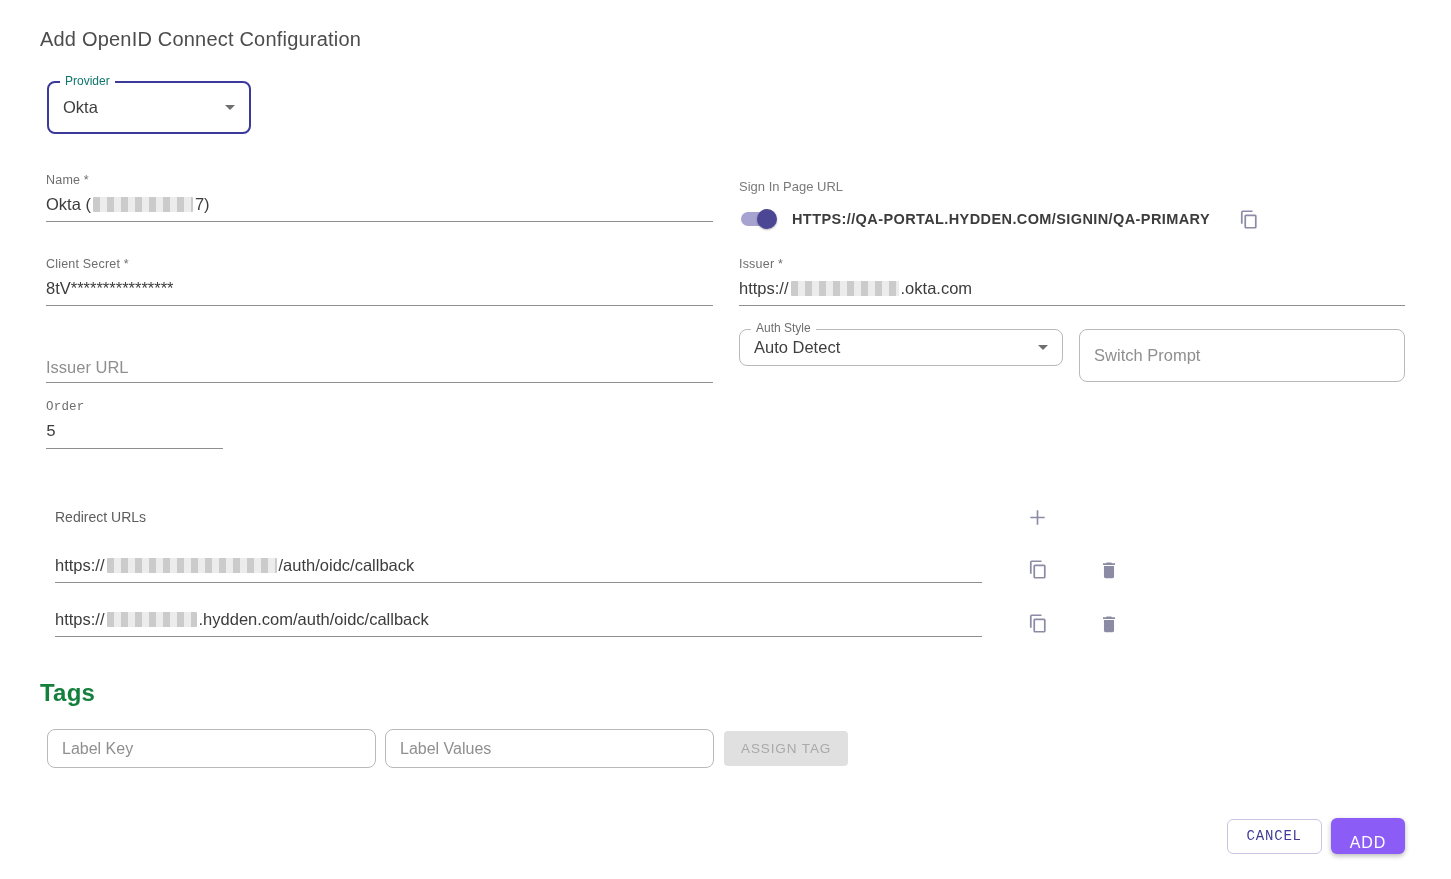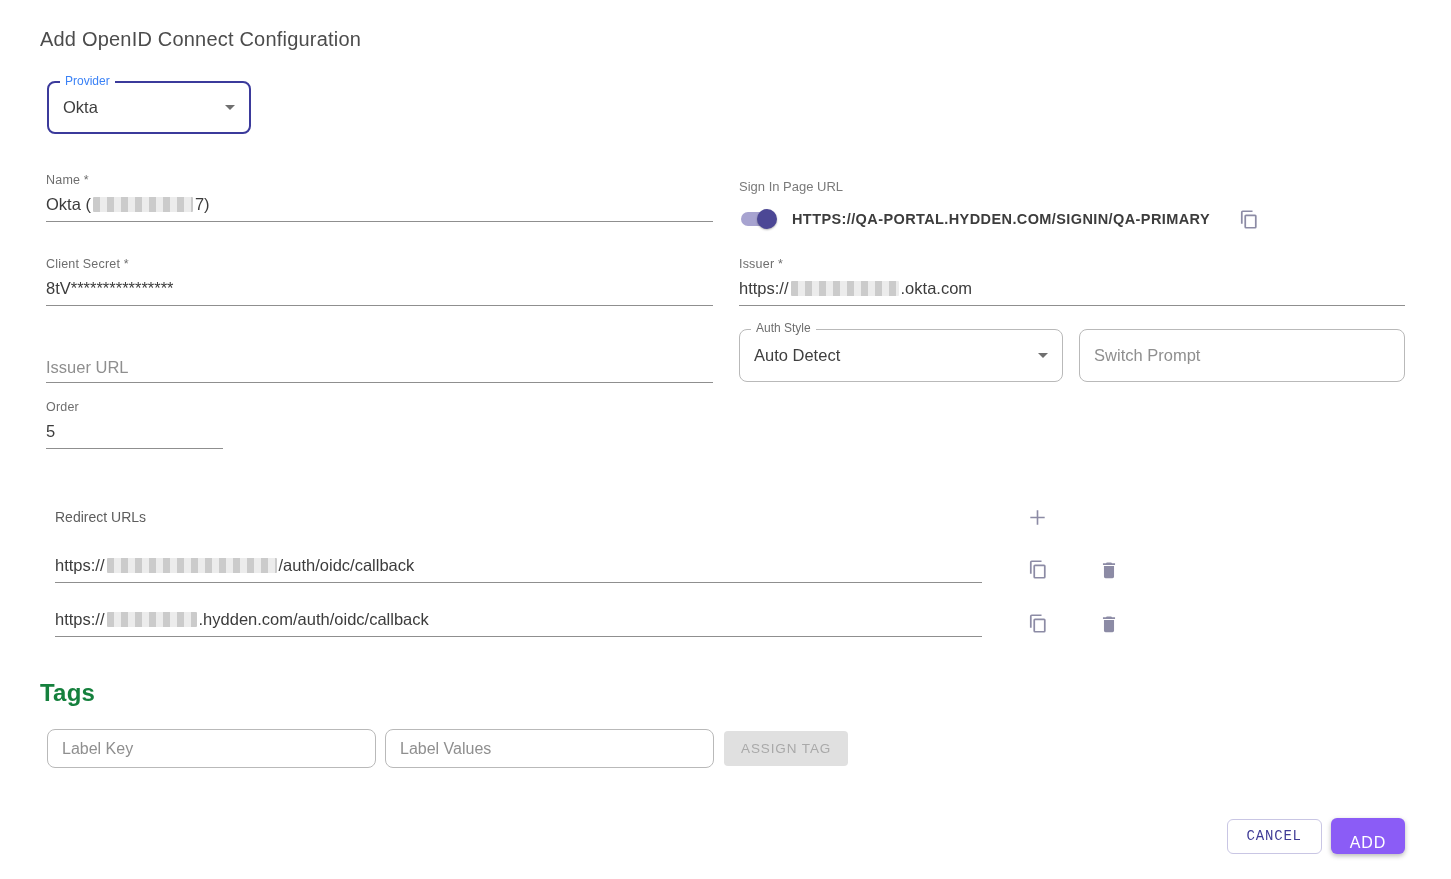--- a/index.html
+++ b/index.html
@@ -6,21 +6,21 @@
   html,body { margin:0; padding:0; background:#fff; }
   body { width:1451px; height:879px; font-family:"Liberation Sans", sans-serif; color:#3c3c3c; overflow:hidden; }
   .page { position:relative; width:1451px; height:879px; padding:28px 46px 0 40px; }
 
   .page-title { font-size:20px; font-weight:400; color:#4c4c4c; margin:0; letter-spacing:0.2px; }
 
   
   .outlined { position:relative; border-radius:8px; display:flex; align-items:center; padding:0 14px; background:#fff; }
   .outlined .notch-label { position:absolute; top:-9px; left:11px; background:#fff; padding:0 5px; font-size:12px; line-height:14px; }
   .outlined.primary { border:2px solid #3b3a9b; }
-  .outlined.primary .notch-label { color:#3b82f6; }
+  .outlined.primary .notch-label { color:#0f766e; }
   .outlined.gray { border:1px solid #b9b9b9; }
   .outlined.gray .notch-label { color:#6e6e6e; }
   .outlined .sel-value { font-size:16.5px; color:#3f3f3f; }
   .caret { margin-left:auto; width:0; height:0; border-left:5px solid transparent; border-right:5px solid transparent; border-top:5px solid #6f6f6f; }
 
   .provider-box { width:204px; height:53px; margin:30px 0 0 7px; cursor:pointer; }
 
   
   .form-grid { display:grid; grid-template-columns:667px 666px; grid-template-rows:84px 72px 71px 58px; column-gap:26px; margin:39px 0 0 6px; }
 
@@ -41,25 +41,25 @@
   .toggle { position:relative; width:38px; height:20px; cursor:pointer; flex:none; }
   .toggle .track { position:absolute; left:2px; top:3px; width:34px; height:14px; border-radius:7px; background:#a7a3d0; }
   .toggle .knob { position:absolute; right:0; top:0; width:20px; height:20px; border-radius:50%; background:#4c4795; box-shadow:0 1px 2px rgba(0,0,0,.3); }
   .signin-url { margin-left:15px; font-size:14.5px; font-weight:700; letter-spacing:0.4px; color:#3c3c3c; }
 
   .icon-btn { background:none; border:none; padding:0; cursor:pointer; color:#8c8ba5; display:inline-flex; align-items:center; justify-content:center; width:24px; height:24px; }
   .signin-copy { margin-left:27px; }
 
   
   .row4-left { display:flex; }
-  .auth-style-box { width:325px; height:53px; cursor:pointer; }
+  .auth-style-box { width:325px; height:37px; cursor:pointer; }
   .switch-prompt-box { width:327px; height:53px; margin-left:16px; padding:0; }
   .switch-prompt-box input { width:100%; height:100%; border:none; outline:none; background:transparent; padding:0 14px; font-size:16.5px; color:#3c3c3c; font-family:"Liberation Sans", sans-serif; }
   .switch-prompt-box input::placeholder { color:#8f8f8f; opacity:1; }
-  .order-field { width:177px; }
+  .order-field { width:177px;font-family:Liberation Mono, monospace; }
 
   
   .redirect-section { margin:47px 0 0 15px; width:1070px; }
   .redirect-header { display:flex; align-items:center; }
   .redirect-title { width:927px; font-size:14px; color:#5d5d5d; }
   .slot-a { margin-left:43px; }
   .slot-b { margin-left:48px; }
   .redirect-row { display:flex; align-items:center; margin-top:27px; }
   .url-field { width:927px; border-bottom:1px solid #8f8f8f; padding-bottom:7px; font-size:16.5px; color:#3c3c3c; }
 

